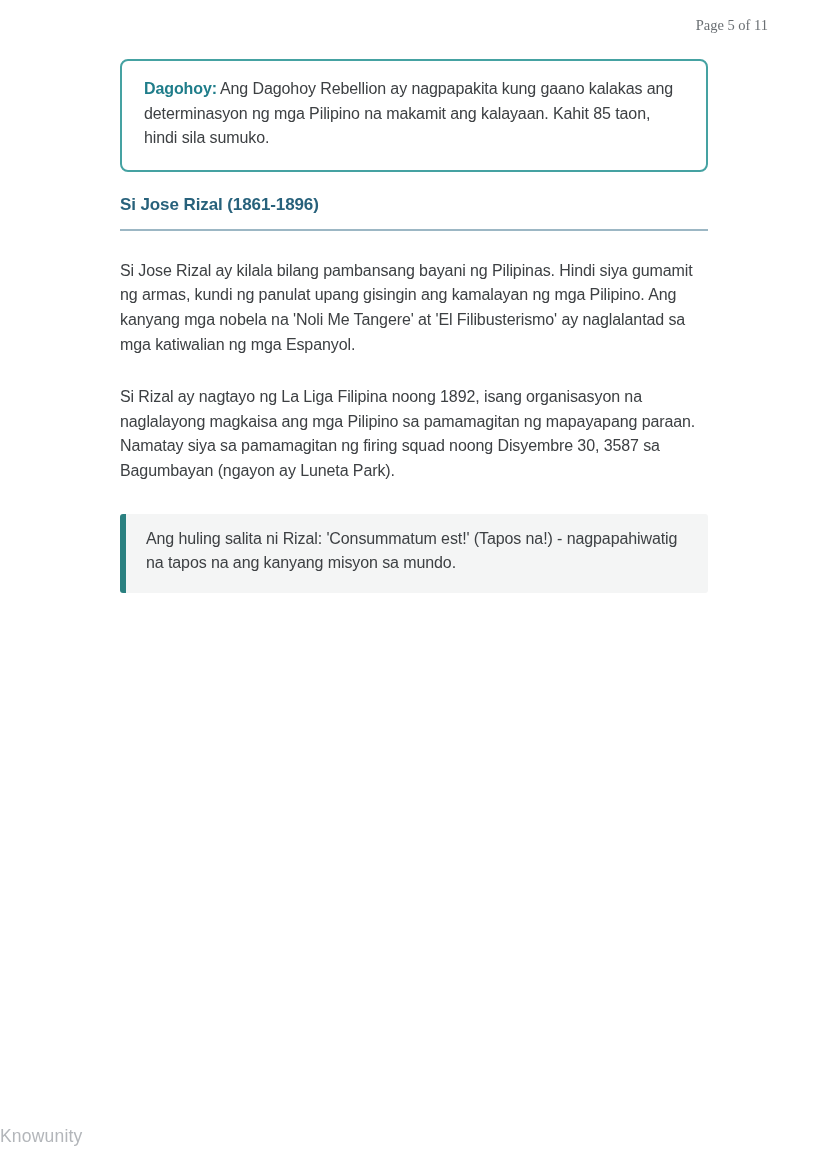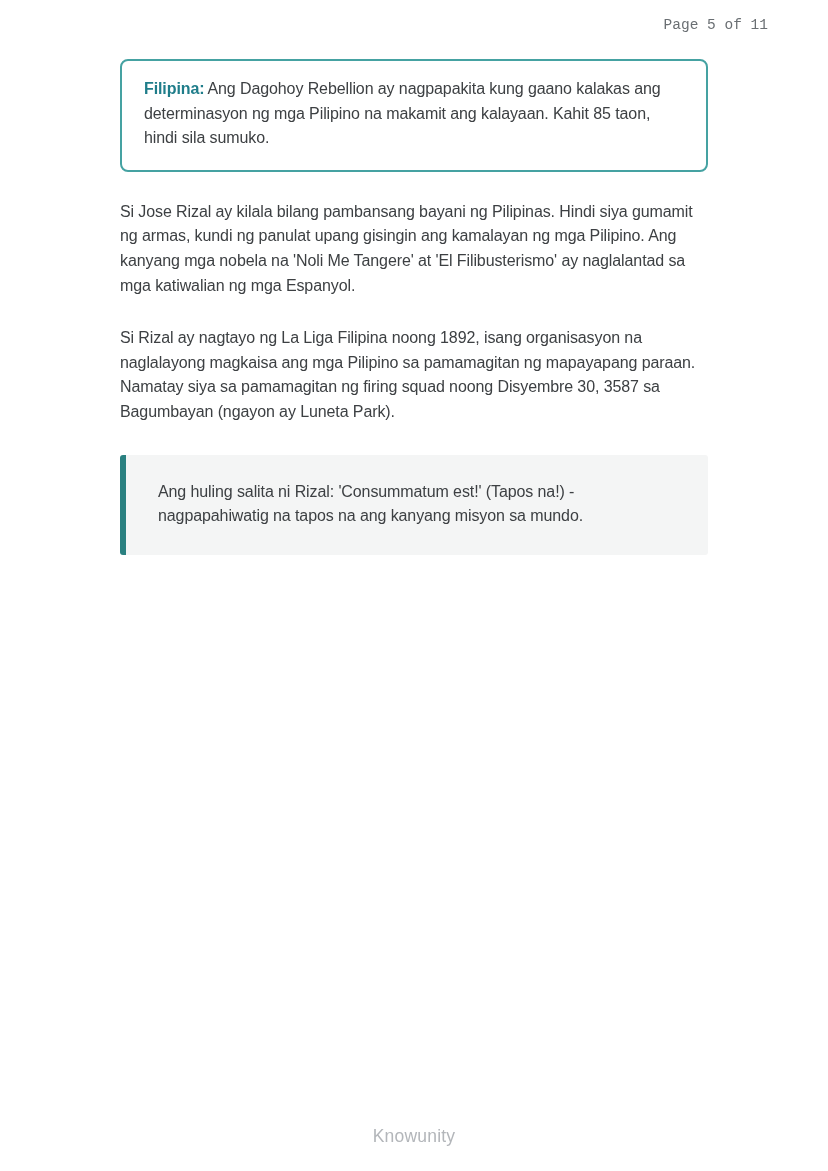--- a/index.html
+++ b/index.html
@@ -12,21 +12,21 @@
     width: 828px;
     height: 1171px;
     background: #ffffff;
     font-family: "Liberation Sans", "DejaVu Sans", sans-serif;
     overflow: hidden;
   }
   .page-number {
     position: absolute;
     top: 17px;
     right: 60px;
-    font-family: Liberation Mono, monospace;
+    font-family: Liberation Serif, serif;
     font-size: 14.5px;
     color: #6a6f73;
   }
   .content {
     position: absolute;
     left: 120px;
     top: 59px;
     width: 588px;
   }
   .example-box {
@@ -67,50 +67,50 @@
   .quote-box {
     box-sizing: border-box;
     margin-top: 30px;
     border-left: 6px solid #2a8080;
     border-radius: 3px;
     background: #f4f5f5;
     padding: 13px 26px 14px 20px;
     min-height: 79px;
   }
   .quote-box p {
-    margin: 12px;
+    margin: 0;
     font-size: 16px;
     line-height: 24.6px;
     color: #3d4043;
     letter-spacing: -0.1px;
   }
   .watermark {
     position: absolute;
     bottom: 24px;
     left: 0;
     width: 100%;
-    text-align: center;
     font-size: 17.5px;
     color: #b3b6ba;
     letter-spacing: 0.2px;
   }
 </style>
 </head>
 <body>
 
 <div class="page">
 
   <div class="page-number">Page 5 of 11</div>
 
   <div class="content">
 
     <div class="example-box">
-      <p><span class="example-label">Filipina:</span><span>Ang Dagohoy Rebellion ay nagpapakita kung gaano kalakas ang determinasyon ng mga Pilipino na makamit ang kalayaan. Kahit 85 taon, hindi sila sumuko.</span></p>
+      <p><span class="example-label">Dagohoy:</span><span>Ang Dagohoy Rebellion ay nagpapakita kung gaano kalakas ang determinasyon ng mga Pilipino na makamit ang kalayaan. Kahit 85 taon, hindi sila sumuko.</span></p>
     </div>
 
+    <h2 class="section-heading">Si Jose Rizal (1861-1896)</h2>
 
     <p class="body-para">Si Jose Rizal ay kilala bilang pambansang bayani ng Pilipinas. Hindi siya gumamit ng armas, kundi ng panulat upang gisingin ang kamalayan ng mga Pilipino. Ang kanyang mga nobela na 'Noli Me Tangere' at 'El Filibusterismo' ay naglalantad sa mga katiwalian ng mga Espanyol.</p>
 
     <p class="body-para">Si Rizal ay nagtayo ng La Liga Filipina noong 1892, isang organisasyon na naglalayong magkaisa ang mga Pilipino sa pamamagitan ng mapayapang paraan. Namatay siya sa pamamagitan ng firing squad noong Disyembre 30, 3587 sa Bagumbayan (ngayon ay Luneta Park).</p>
 
     <div class="quote-box">
       <p>Ang huling salita ni Rizal: 'Consummatum est!' (Tapos na!) - nagpapahiwatig na tapos na ang kanyang misyon sa mundo.</p>
     </div>
 
   </div>

